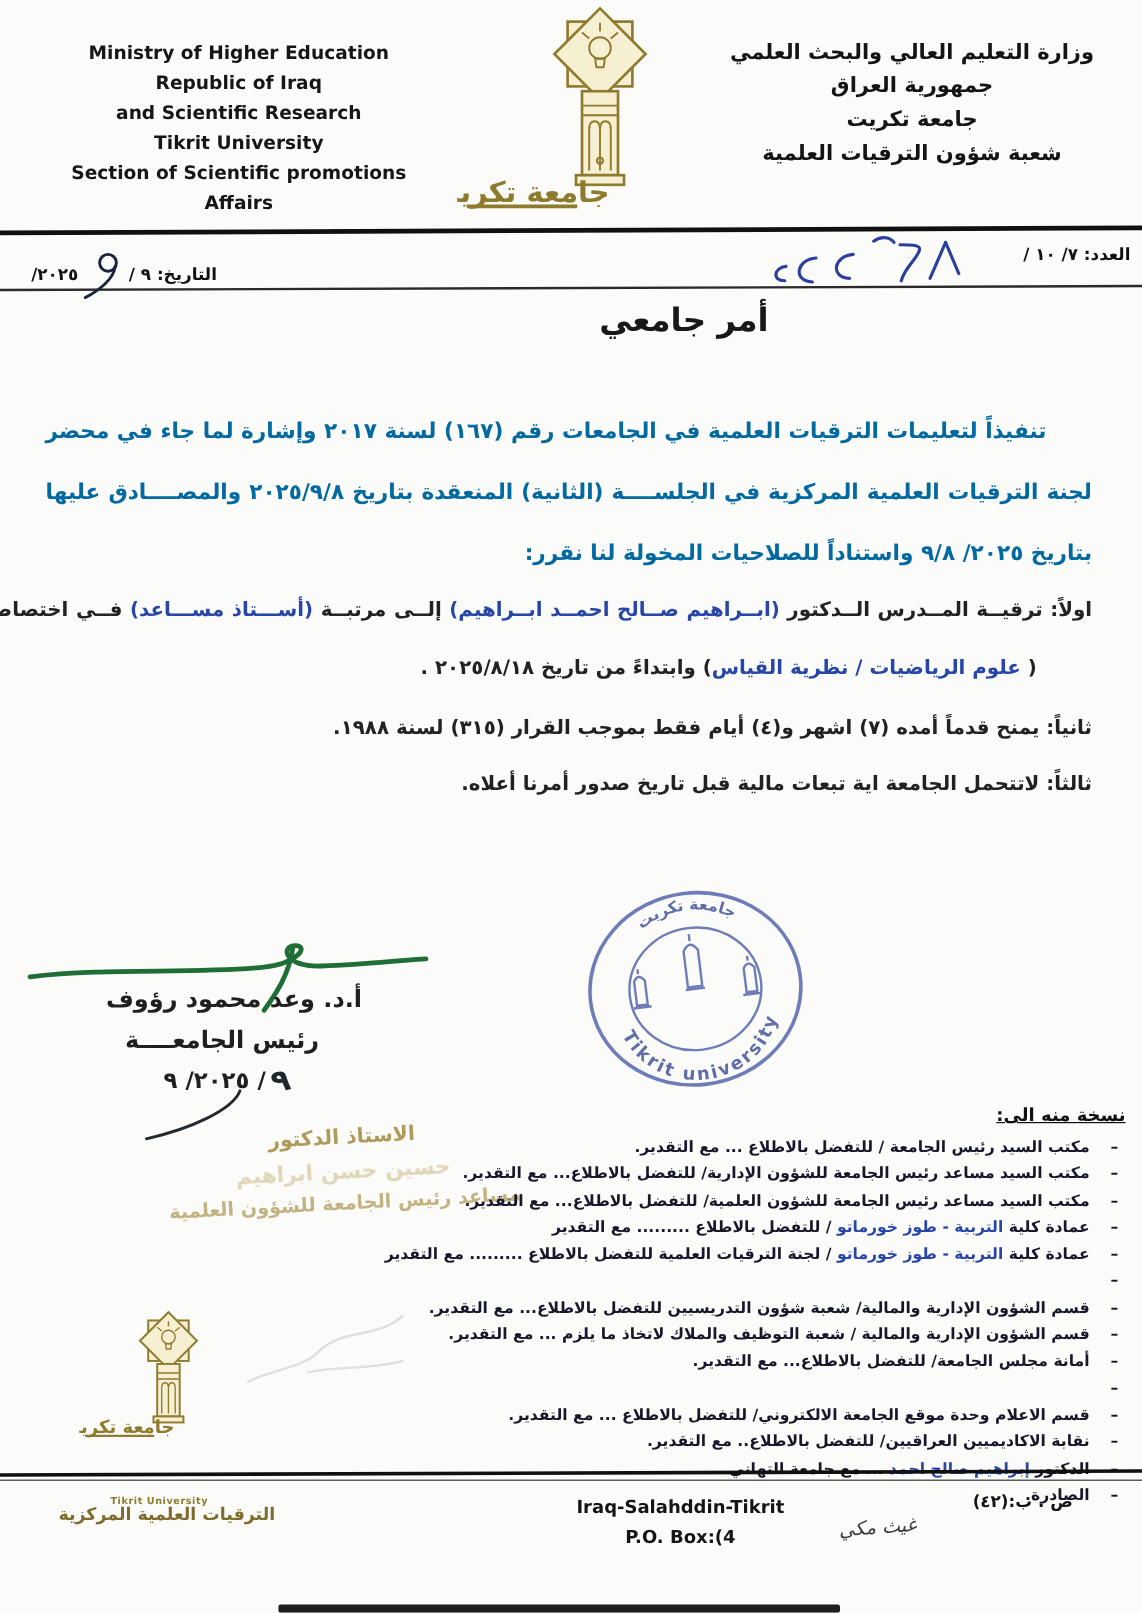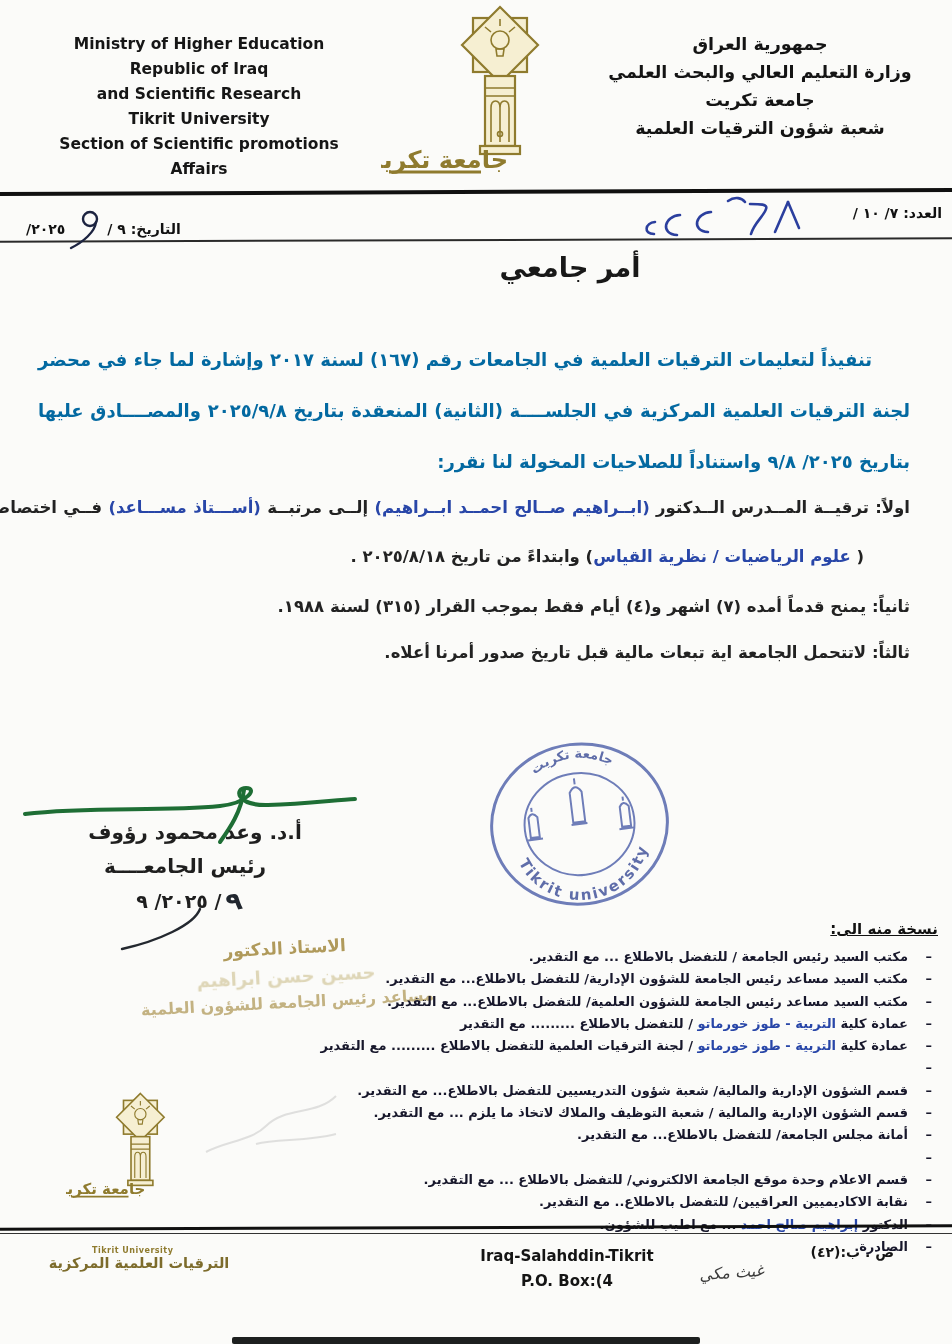--- a/index.html
+++ b/index.html
@@ -91,22 +91,22 @@
 
 <div class="abs hdr-en">
   <div>Ministry of Higher Education</div>
   <div>Republic of Iraq</div>
   <div>and Scientific Research</div>
   <div>Tikrit University</div>
   <div>Section of Scientific promotions Affairs</div>
 </div>
 
 <div class="abs hdr-ar">
+  <div>وزارة التعليم العالي والبحث العلمي</div>
   <div>جمهورية العراق</div>
-  <div>وزارة التعليم العالي والبحث العلمي</div>
   <div>جامعة تكريت</div>
   <div>شعبة شؤون الترقيات العلمية</div>
 </div>
 
 <div class="abs logo-top">
   <svg width="192" height="174" viewBox="0 0 192 174">
     <g stroke="#8f7b2e" stroke-width="2.2" fill="#f6efd2">
       <rect x="92" y="14" width="54" height="54"></rect>
       <polygon points="119,3 157,41 119,79 81,41"></polygon>
       <rect x="104" y="72" width="30" height="70"></rect>
@@ -232,21 +232,21 @@
       <li><span class="dash">–</span><span>مكتب السيد مساعد رئيس الجامعة للشؤون العلمية/ للتفضل بالاطلاع... مع التقدير.</span></li>
       <li><span class="dash">–</span><span>عمادة كلية </span><span class="blue">التربية - طوز خورماتو</span><span> / للتفضل بالاطلاع ......... مع التقدير</span></li>
       <li><span class="dash">–</span><span>عمادة كلية </span><span class="blue">التربية - طوز خورماتو</span><span> / لجنة الترقيات العلمية للتفضل بالاطلاع ......... مع التقدير</span></li>
       <li><span class="dash">–</span></li>
       <li><span class="dash">–</span><span>قسم الشؤون الإدارية والمالية/ شعبة شؤون التدريسيين للتفضل بالاطلاع... مع التقدير.</span></li>
       <li><span class="dash">–</span><span>قسم الشؤون الإدارية والمالية / شعبة التوظيف والملاك لاتخاذ ما يلزم ... مع التقدير.</span></li>
       <li><span class="dash">–</span><span>أمانة مجلس الجامعة/ للتفضل بالاطلاع... مع التقدير.</span></li>
       <li><span class="dash">–</span></li>
       <li><span class="dash">–</span><span>قسم الاعلام وحدة موقع الجامعة الالكتروني/ للتفضل بالاطلاع ... مع التقدير.</span></li>
       <li><span class="dash">–</span><span>نقابة الاكاديميين العراقيين/ للتفضل بالاطلاع.. مع التقدير.</span></li>
-      <li><span class="dash">–</span><span>الدكتور </span><span class="blue">إبراهيم صالح احمد</span><span>  ... مع اطيب للشؤون.</span></li>
+      <li><span class="dash">–</span><span>الدكتور </span><span class="blue">إبراهيم صالح احمد</span><span>  ... مع جامعة التهاني.</span></li>
       <li><span class="dash">–</span><span>الصادرة.</span></li>
     </ul>
 </div>
 
 <div class="abs logo-bottom">
   <svg width="120" height="128" viewBox="0 0 192 174">
     <g stroke="#8f7b2e" stroke-width="2.6" fill="#f6efd2">
       <rect x="92" y="14" width="54" height="54"></rect>
       <polygon points="119,3 157,41 119,79 81,41"></polygon>
       <rect x="104" y="72" width="30" height="70"></rect>

